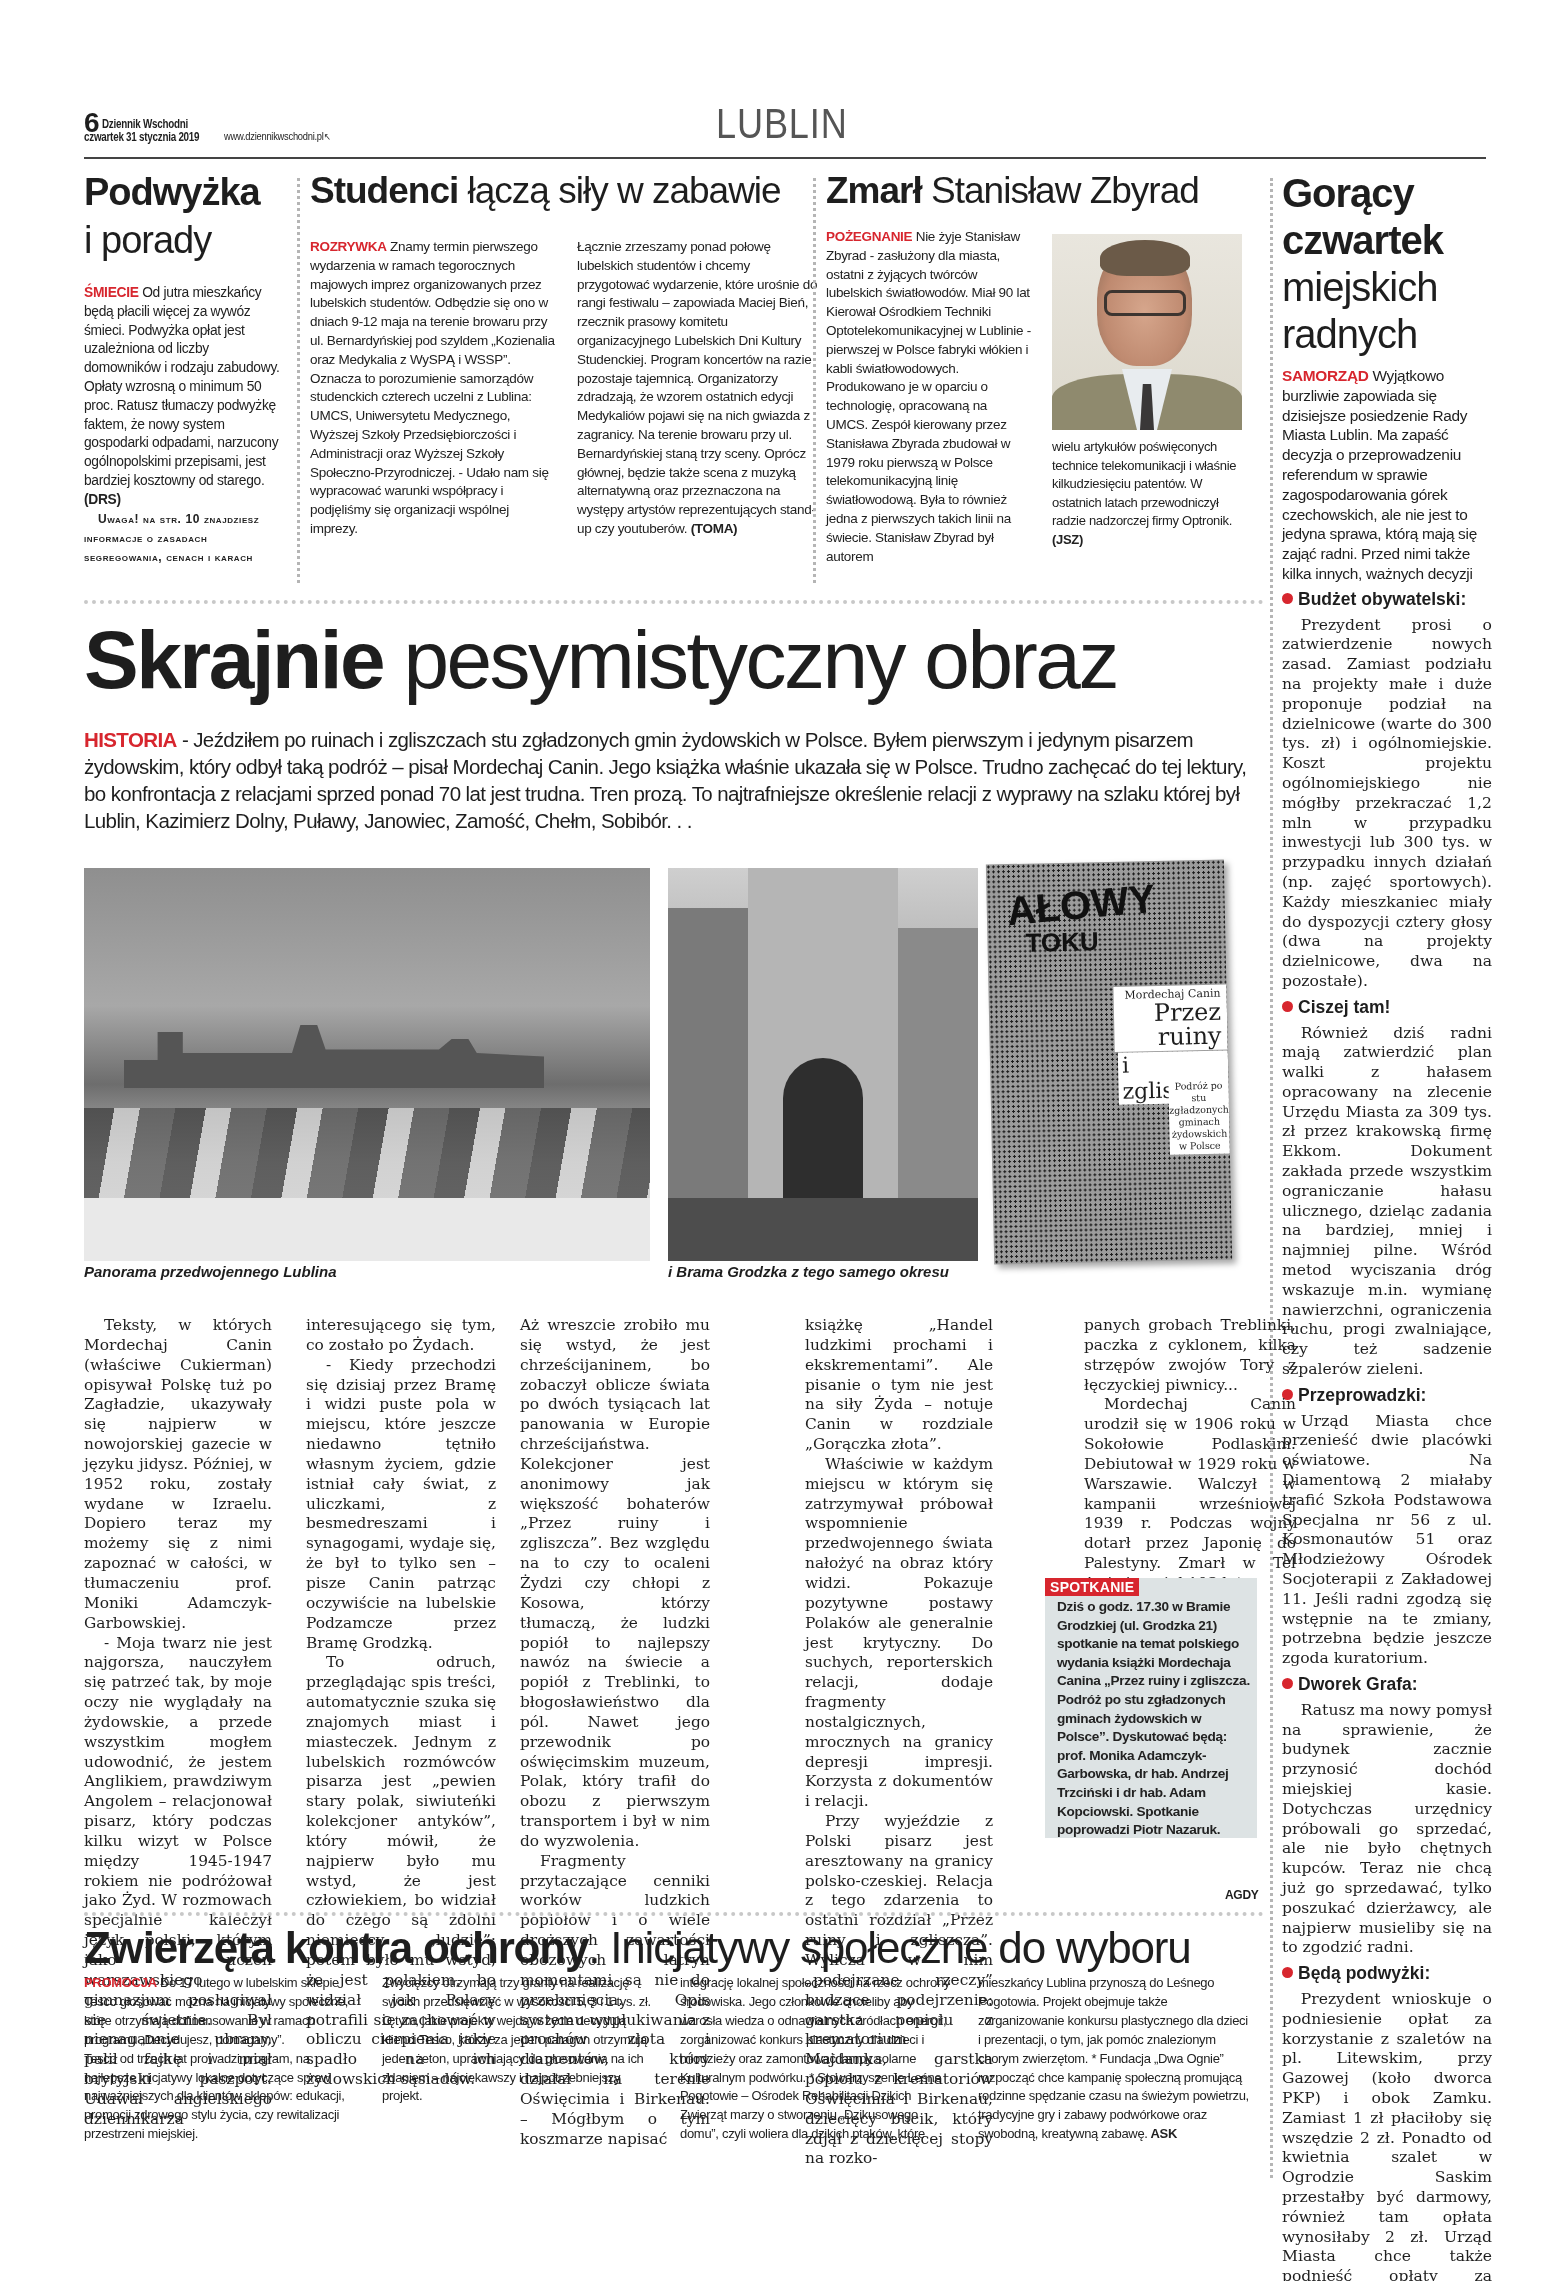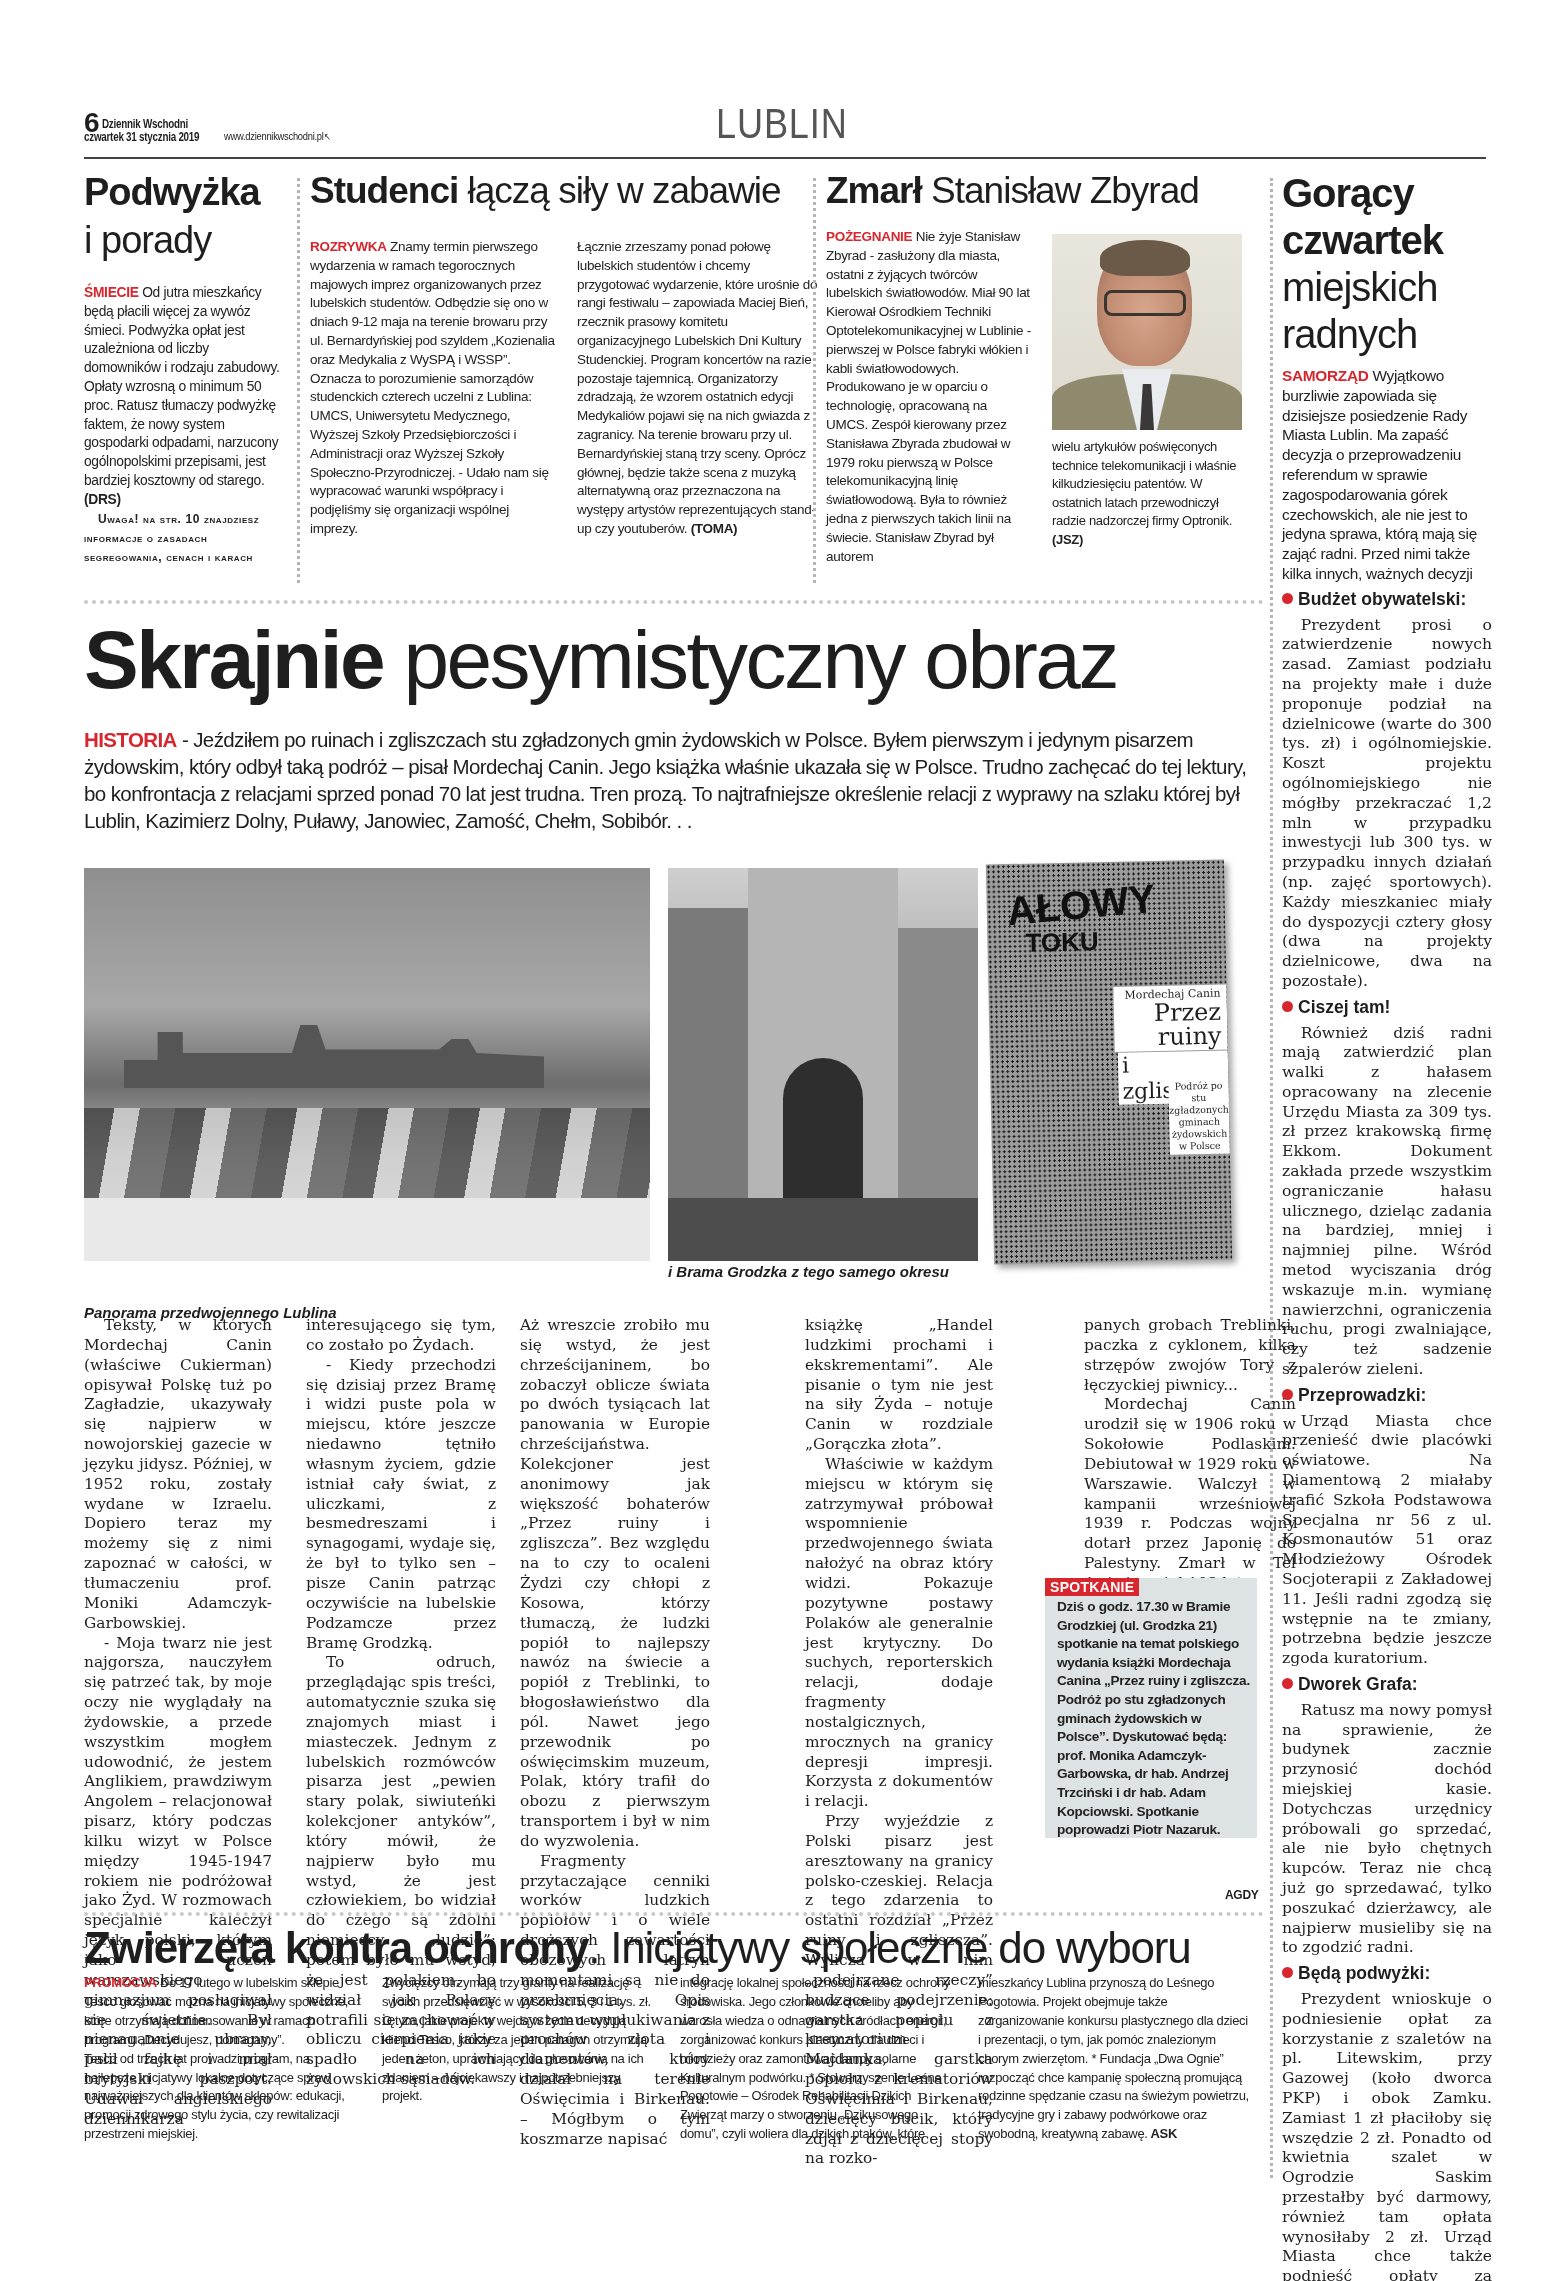--- a/index.html
+++ b/index.html
@@ -166,21 +166,21 @@
   </div>
   <div style="position:absolute;left:128px;top:191px;background:#fff;font-family:'DejaVu Serif',serif;font-size:22px;line-height:26px;padding:0 4px;">i zgliszcza</div>
   <div style="position:absolute;left:178px;top:218px;width:60px;background:#fff;text-align:center;font-family:'DejaVu Serif',serif;font-size:9.5px;line-height:12px;padding:2px 0;">
     <div>Podróż po stu</div>
     <div>zgładzonych</div>
     <div>gminach</div>
     <div>żydowskich</div>
     <div>w Polsce</div>
   </div>
 </div>
-<div class="caption" style="left:84px;top:1304px;">Panorama przedwojennego Lublina</div>
+<div class="caption" style="left:84px;top:1263px;">Panorama przedwojennego Lublina</div>
 <div class="caption" style="left:668px;top:1263px;">i Brama Grodzka z tego samego okresu</div>
 
 <div class="abs col serif" style="left:84px;top:1316px;width:188px;">
 
 <p>Teksty, w których Mordechaj Canin (właściwe Cukierman) opisywał Polskę tuż po Zagładzie, ukazywały się najpierw w nowojorskiej gazecie w języku jidysz. Później, w 1952 roku, zostały wydane w Izraelu. Dopiero teraz my możemy się z nimi zapoznać w całości, w tłumaczeniu prof. Moniki Adamczyk-Garbowskiej.</p>
     <p>- Moja twarz nie jest najgorsza, nauczyłem się patrzeć tak, by moje oczy nie wyglądały na żydowskie, a przede wszystkim mogłem udowodnić, że jestem Anglikiem, prawdziwym Angolem – relacjonował pisarz, który podczas kilku wizyt w Polsce między 1945-1947 rokiem nie podróżował jako Żyd. W rozmowach specjalnie kaleczył język polski, którym jako uczeń warszawskiego gimnazjum posługiwał się świetnie. Był nienagannie ubrany, palił fajkę i miał brytyjski paszport. Udawał angielskiego dziennikarza</p>
   </div>
 <div class="abs col serif" style="left:306px;top:1316px;width:190px;">
 
 <p class="noind">interesującego się tym, co zostało po Żydach.</p>

